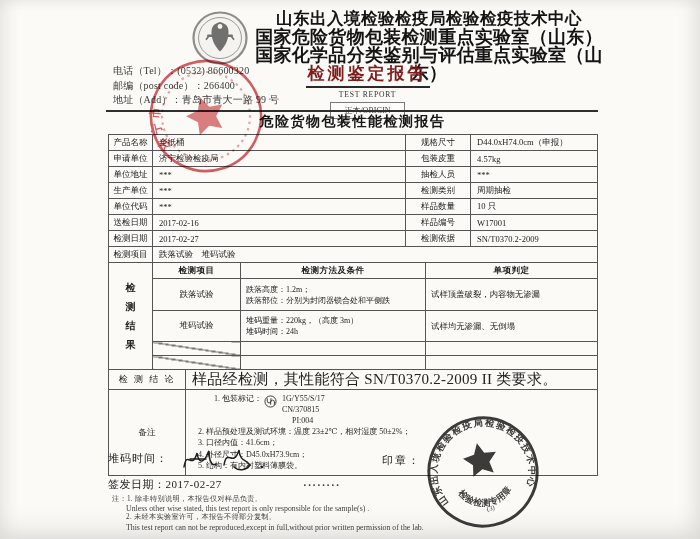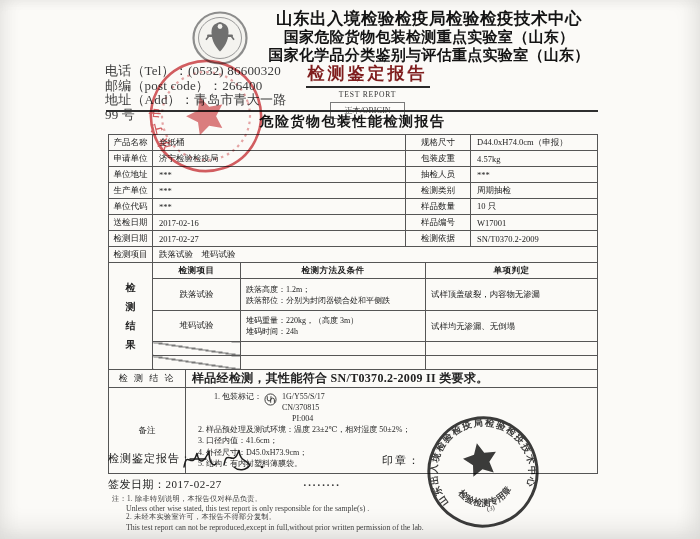--- a/index.html
+++ b/index.html
@@ -6,22 +6,22 @@
   .page{
     position:relative;width:700px;height:539px;margin:0 auto;
     background:#fbfaf7;overflow:hidden;color:#222;
     font-family:"Liberation Serif","DejaVu Serif",serif;
     box-shadow:inset 0 -14px 20px rgba(0,0,0,.07), inset -12px 0 16px rgba(0,0,0,.045), inset 10px 0 14px rgba(0,0,0,.03), inset 0 6px 10px rgba(0,0,0,.02);
   }
   .abs{position:absolute;}
   
   .org-block{left:253px;top:9px;width:352px;text-align:center;color:#141414;}
   .org-l1{font-size:16.5px;font-weight:bold;line-height:19px;letter-spacing:.5px;}
-  .org-l2,.org-l3{font-size:15px;font-weight:bold;line-height:18px;letter-spacing:.3px;}
-  .contact{left:105px;top:64px;width:185px;font-size:13px;line-height:14.6px;color:#3b3b3b;letter-spacing:.2px;}
+  .org-l2,.org-l3{font-size:18px;font-weight:bold;line-height:18px;letter-spacing:.3px;}
+  .contact{left:113px;top:64px;width:185px;font-size:10px;line-height:14.6px;color:#3b3b3b;letter-spacing:.2px;}
   .meta{left:407px;top:64px;width:195px;font-size:7.6px;line-height:14.6px;color:#333;letter-spacing:.2px;}
   .report-center{left:290px;top:62px;width:155px;text-align:center;}
   .report-title{display:inline-block;font-size:17px;font-weight:bold;letter-spacing:3px;border-bottom:2px solid #2a2a2a;padding:0 2px 1px 2px;color:#7f1d1d;}
   .report-title-en{font-size:7.6px;letter-spacing:.8px;color:#333;margin-top:2px;}
   .origin-box{display:inline-block;margin-top:3px;border:1px solid #7a7a7a;font-size:8px;padding:2px 13px;color:#444;background:#fdfcfa;}
   .divider{left:106px;top:110px;width:492px;height:2px;background:#2f2f2f;}
   .doc-title{left:108px;top:113px;width:489px;text-align:center;font-size:14px;font-weight:bold;letter-spacing:1.5px;color:#161616;}
   
   .tables{left:108px;top:134px;width:489px;}
   table{border-collapse:collapse;table-layout:fixed;width:489px;}
@@ -33,21 +33,21 @@
   .res-row-drop td{height:27px;}
   .res-row-stack td{height:26px;}
   .res-empty td{height:13px;}
   .diag{background-image:linear-gradient(to right top,transparent 47%,#777 47%,#777 53%,transparent 53%);}
   .vlabel{vertical-align:middle;}
   .vlabel .stack{display:flex;flex-direction:column;align-items:center;gap:5px;font-size:10px;letter-spacing:0;}
   .method{font-size:8px;line-height:11px;padding:2px 5px;}
   .verdict{font-size:8.4px;line-height:11px;padding:2px 5px;}
   .concl-row td{height:17px;margin-left:32px;}
   .concl-lab{text-align:center;letter-spacing:2px;font-size:9px;}
-  .concl-text{font-size:12px;letter-spacing:.3px;font-weight:bold;}
+  .concl-text{font-size:15px;letter-spacing:.3px;}
   .remarks-row td{height:85px;vertical-align:top;}
   .remarks-content{padding:3px 6px;font-size:8px;line-height:11.4px;color:#2a2a2a;}
   .mark-line{display:flex;align-items:flex-start;margin-left:16px;}
   .mark-codes{margin-left:3px;}
   .mark-codes div{line-height:11px;}
   .mark-codes div:nth-child(3){padding-left:10px;}
   .un-sym{margin:2px 2px 0 2px;flex:0 0 auto;}
   
   .signer-label{left:108px;top:451px;font-size:11px;letter-spacing:1px;color:#1d1d1d;}
   .sig{left:176px;top:437px;}
@@ -241,21 +241,21 @@
             <div>3. 口径内值：41.6cm；</div>
             <div>4. 外径尺寸：D45.0xH73.9cm；</div>
             <div>5. 结构：有内衬塑料薄膜袋。</div>
           </div>
         </td>
       </tr>
     </tbody>
       </table>
   </div>
 
-  <div class="abs signer-label">检测鉴定报告：</div>
+  <div class="abs signer-label">堆码时间：</div>
   <div class="abs sig">
     <svg width="95" height="42" viewBox="0 0 95 42">
       <g fill="none" stroke="#1f1f1f" stroke-width="1.5" stroke-linecap="round">
         <path d="M8,30 C11,12 16,34 21,16 C23,28 28,26 33,14 C33,24 36,30 40,27"></path>
         <path d="M14,22 h16"></path>
         <path d="M48,28 C51,10 57,32 63,13 C64,25 70,22 74,28 C70,34 62,34 58,30"></path>
         <circle cx="86" cy="30" r="1.3" fill="#1f1f1f" stroke="none"></circle>
       </g>
     </svg>
   </div>

